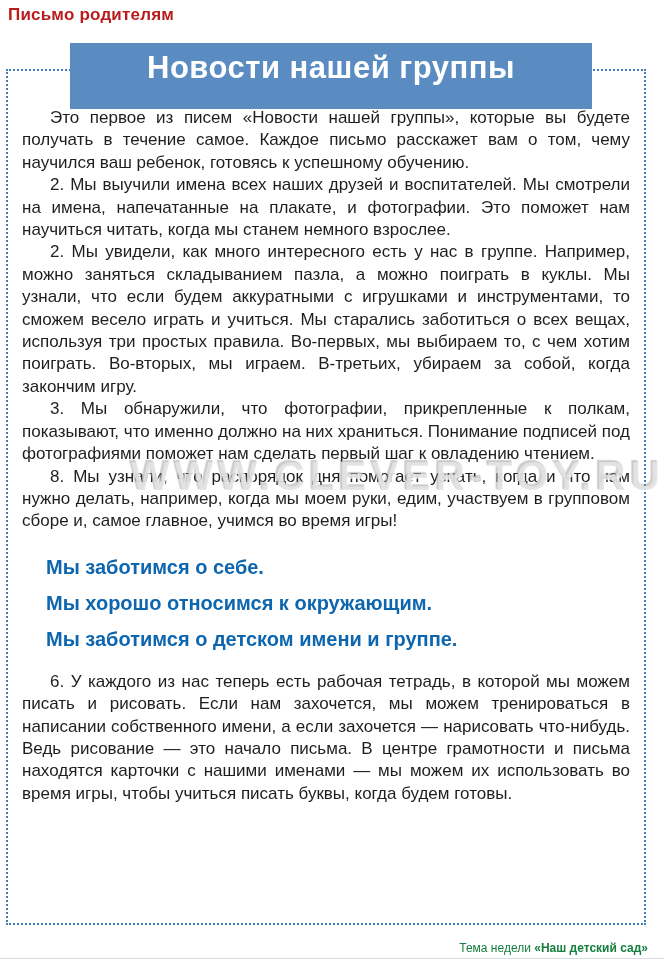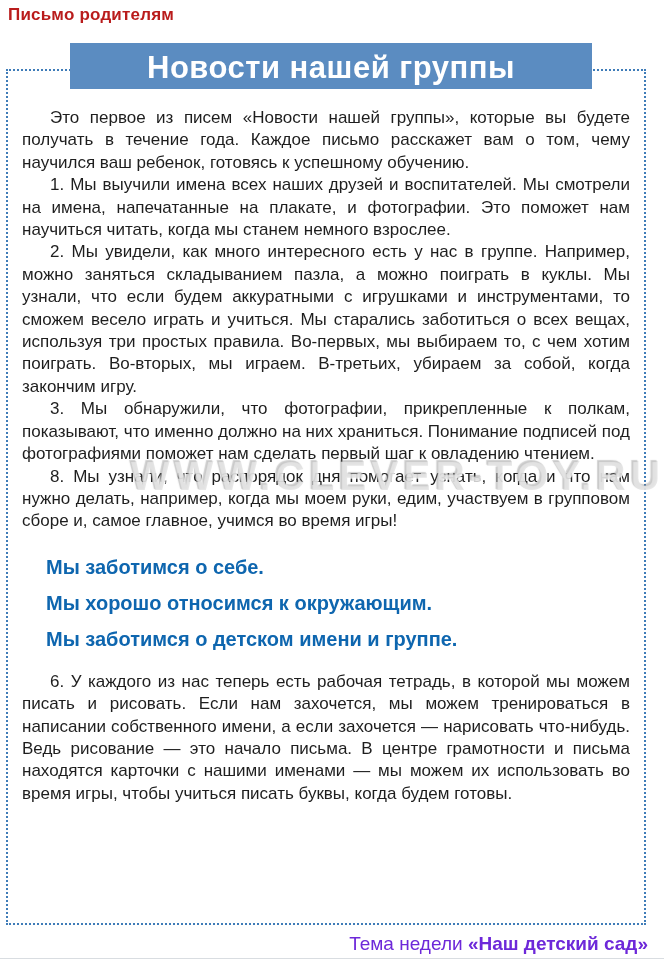--- a/index.html
+++ b/index.html
@@ -35,21 +35,21 @@
     border: 2px dotted #3f7cb8;
     padding: 36px 14px 8px 14px;
     overflow: hidden;
     background: transparent;
   }
   .banner {
     position: absolute;
     left: 70px;
     top: 43px;
     width: 522px;
-    height: 46px;
+    height: 66px;
     background: #5b8cc1;
     color: #ffffff;
     font-size: 31px;
     font-weight: bold;
     text-align: center;
     line-height: 50px;
     letter-spacing: 0.5px;
     z-index: 2;
   }
   .body-par {
@@ -88,22 +88,22 @@
     white-space: nowrap;
     color: rgba(185, 185, 185, 0.34);
     text-shadow: 1px 1px 1px rgba(255,255,255,0.85), -1px -1px 1px rgba(120,120,120,0.35);
     z-index: 3;
     pointer-events: none;
   }
   .footer {
     position: absolute;
     right: 16px;
     bottom: 5px;
-    font-size: 19px;
-    color: #6d28d9;
+    font-size: 12px;
+    color: #15803d;
     z-index: 2;
   }
   .footer .topic {
     font-weight: bold;
   }
   .bottom-line {
     position: absolute;
     bottom: 1px;
     left: 0;
     width: 100%;
@@ -115,24 +115,24 @@
 <body>
 
 <div class="page">
 
   <div class="page-label">Письмо родителям</div>
 
   <div class="banner">Новости нашей группы</div>
 
   <div class="content-box">
 
-    <p class="body-par">Это первое из писем «Новости нашей группы», которые вы будете получать в течение года. Каждое письмо расскажет вам о том, чему научился ваш ребенок, готовясь к успешному обучению.</p>
+    <p class="body-par">Это первое из писем «Новости нашей группы», которые вы будете получать в течение самое. Каждое письмо расскажет вам о том, чему научился ваш ребенок, готовясь к успешному обучению.</p>
 
 
-    <p class="body-par">1. Мы выучили имена всех наших друзей и воспитателей. Мы смотрели на имена, напечатанные на плакате, и фотографии. Это поможет нам научиться читать, когда мы станем немного взрослее.</p>
+    <p class="body-par">2. Мы выучили имена всех наших друзей и воспитателей. Мы смотрели на имена, напечатанные на плакате, и фотографии. Это поможет нам научиться читать, когда мы станем немного взрослее.</p>
 
     <p class="body-par">2. Мы увидели, как много интересного есть у нас в группе. Например, можно заняться складыванием пазла, а можно поиграть в куклы. Мы узнали, что если будем аккуратными с игрушками и инструментами, то сможем весело играть и учиться. Мы старались заботиться о всех вещах, используя три простых правила. Во-первых, мы выбираем то, с чем хотим поиграть. Во-вторых, мы играем. В-третьих, убираем за собой, когда закончим игру.</p>
 
     <p class="body-par">3. Мы обнаружили, что фотографии, прикрепленные к полкам, показывают, что именно должно на них храниться. Понимание подписей под фотографиями поможет нам сделать первый шаг к овладению чтением.</p>
 
     <p class="body-par">8. Мы узнали, что распорядок дня помогает узнать, когда и что нам нужно делать, например, когда мы моем руки, едим, участвуем в групповом сборе и, самое главное, учимся во время игры!</p>
 
 
     <div class="rules">
       <div>Мы заботимся о себе.</div>

